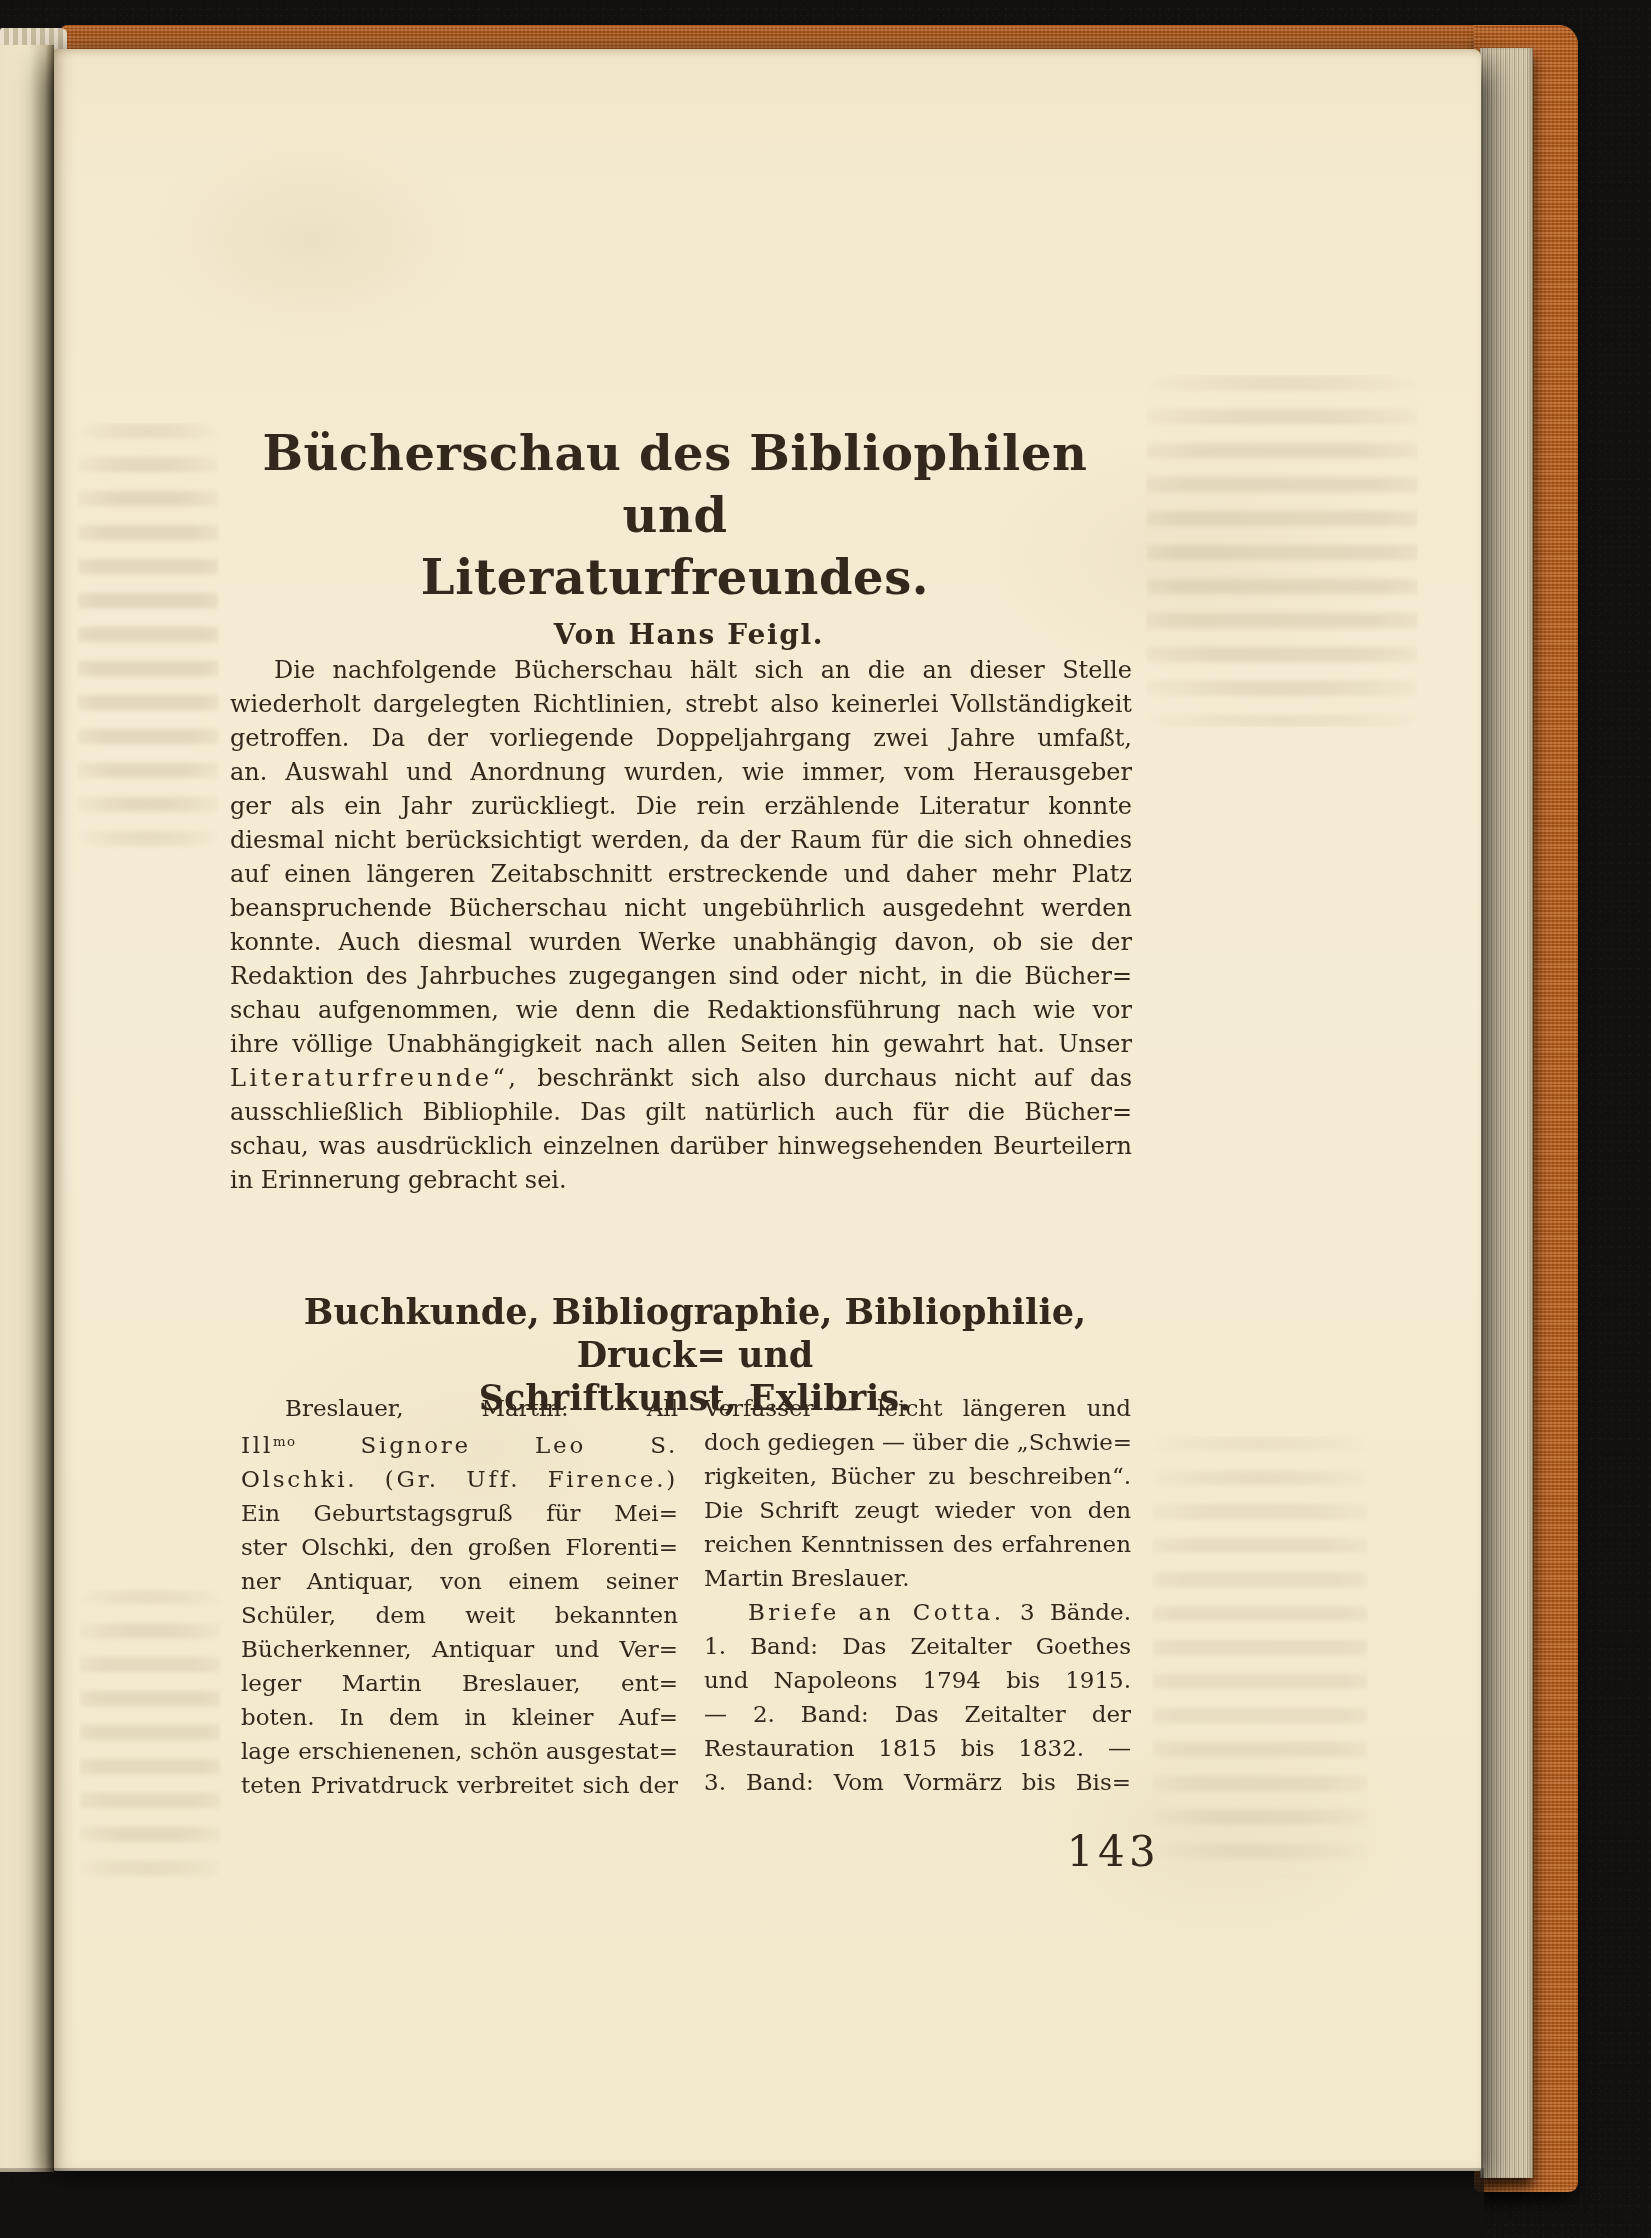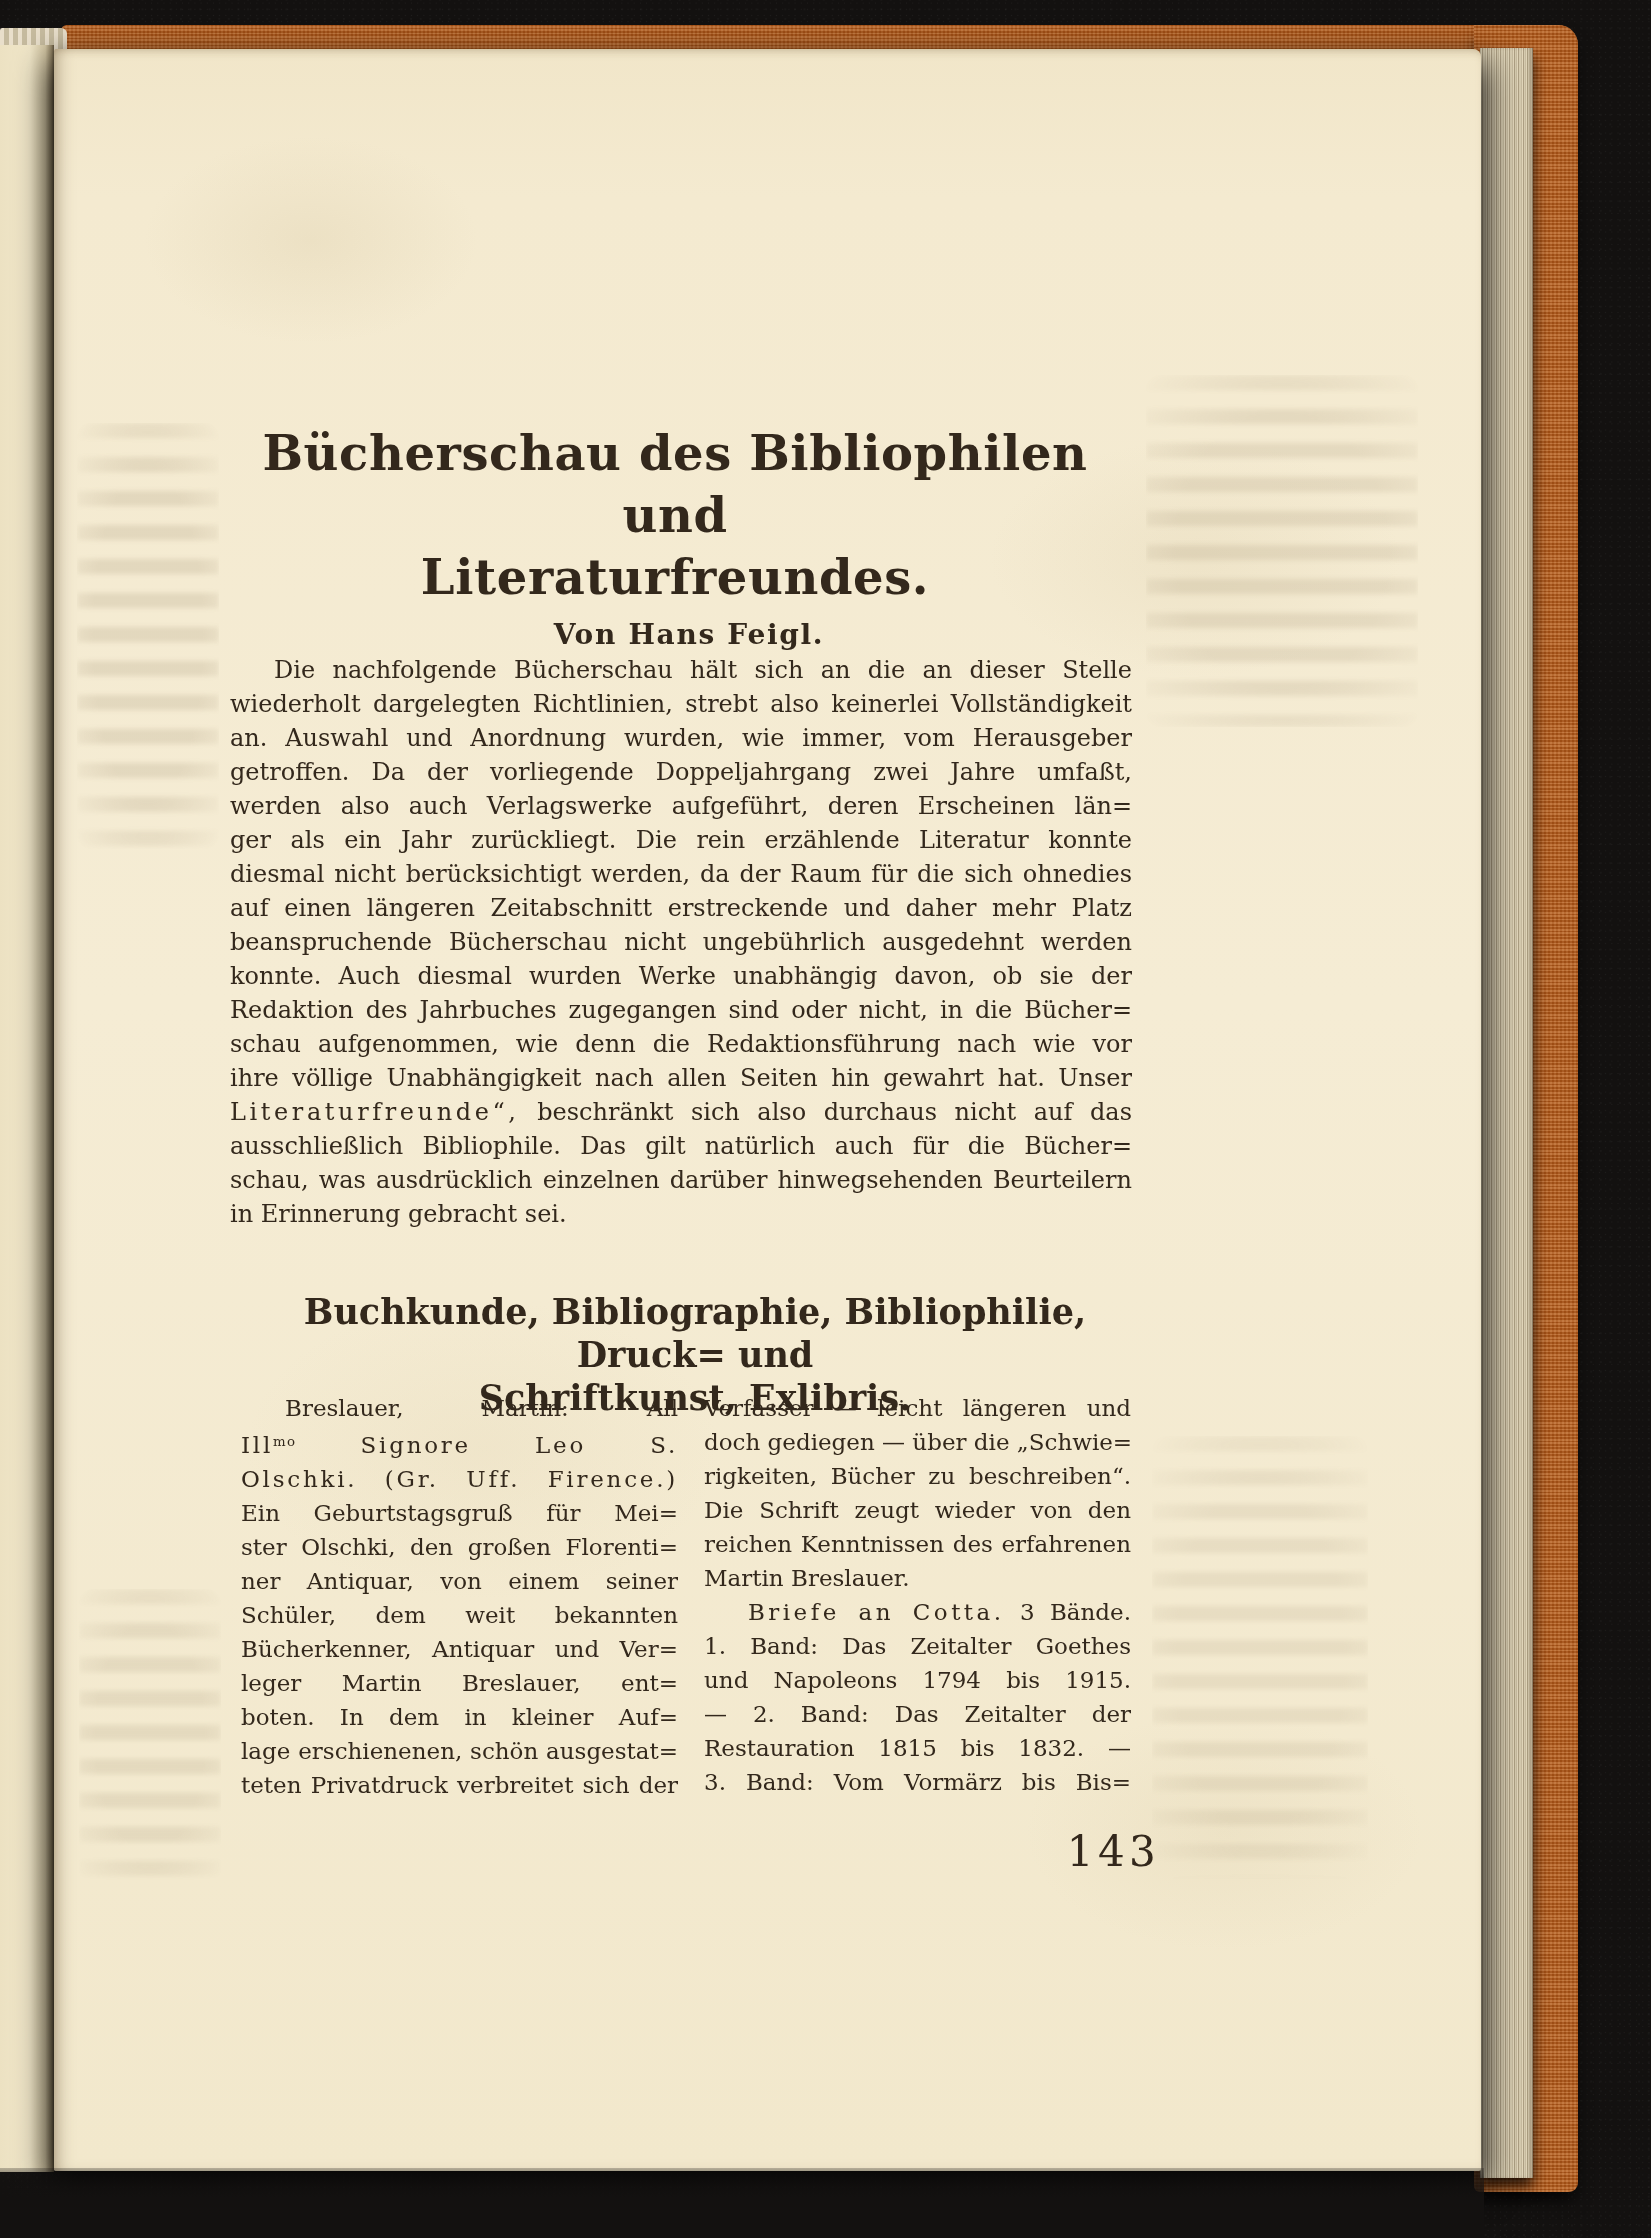--- a/index.html
+++ b/index.html
@@ -114,23 +114,22 @@
 <div class="ghost" style="left:79px;top:1589px;width:142px;height:295px;opacity:.45"></div>
 
 <div id="title" class="txt">
   <div>Bücherschau des Bibliophilen und</div>
   <div>Literaturfreundes.</div>
 </div>
 <div id="byline" class="txt">Von Hans Feigl.</div>
 <div id="intro" class="txt">
     <div class="line indent">Die nachfolgende Bücherschau hält sich an die an dieser Stelle</div>
     <div class="line">wiederholt dargelegten Richtlinien, strebt also keinerlei Vollständigkeit</div>
+    <div class="line">getroffen. Da der vorliegende Doppeljahrgang zwei Jahre umfaßt,</div>
     <div class="line">an. Auswahl und Anordnung wurden, wie immer, vom Herausgeber</div>
-    <div class="line">getroffen. Da der vorliegende Doppeljahrgang zwei Jahre umfaßt,</div>
-    <div class="line">werden also auch Verlagswerke aufgeführt, deren Erscheinen län=</div>
     <div class="line">ger als ein Jahr zurückliegt. Die rein erzählende Literatur konnte</div>
     <div class="line">diesmal nicht berücksichtigt werden, da der Raum für die sich ohnedies</div>
     <div class="line">auf einen längeren Zeitabschnitt erstreckende und daher mehr Platz</div>
     <div class="line">beanspruchende Bücherschau nicht ungebührlich ausgedehnt werden</div>
     <div class="line">konnte. Auch diesmal wurden Werke unabhängig davon, ob sie der</div>
     <div class="line">Redaktion des Jahrbuches zugegangen sind oder nicht, in die Bücher=</div>
     <div class="line">schau aufgenommen, wie denn die Redaktionsführung nach wie vor</div>
     <div class="line">ihre völlige Unabhängigkeit nach allen Seiten hin gewahrt hat. Unser</div>
     <div class="line"><span class="seg-spaced">Literaturfreunde“,</span><span> beschränkt sich also durchaus nicht auf das</span></div>
     <div class="line">ausschließlich Bibliophile. Das gilt natürlich auch für die Bücher=</div>

